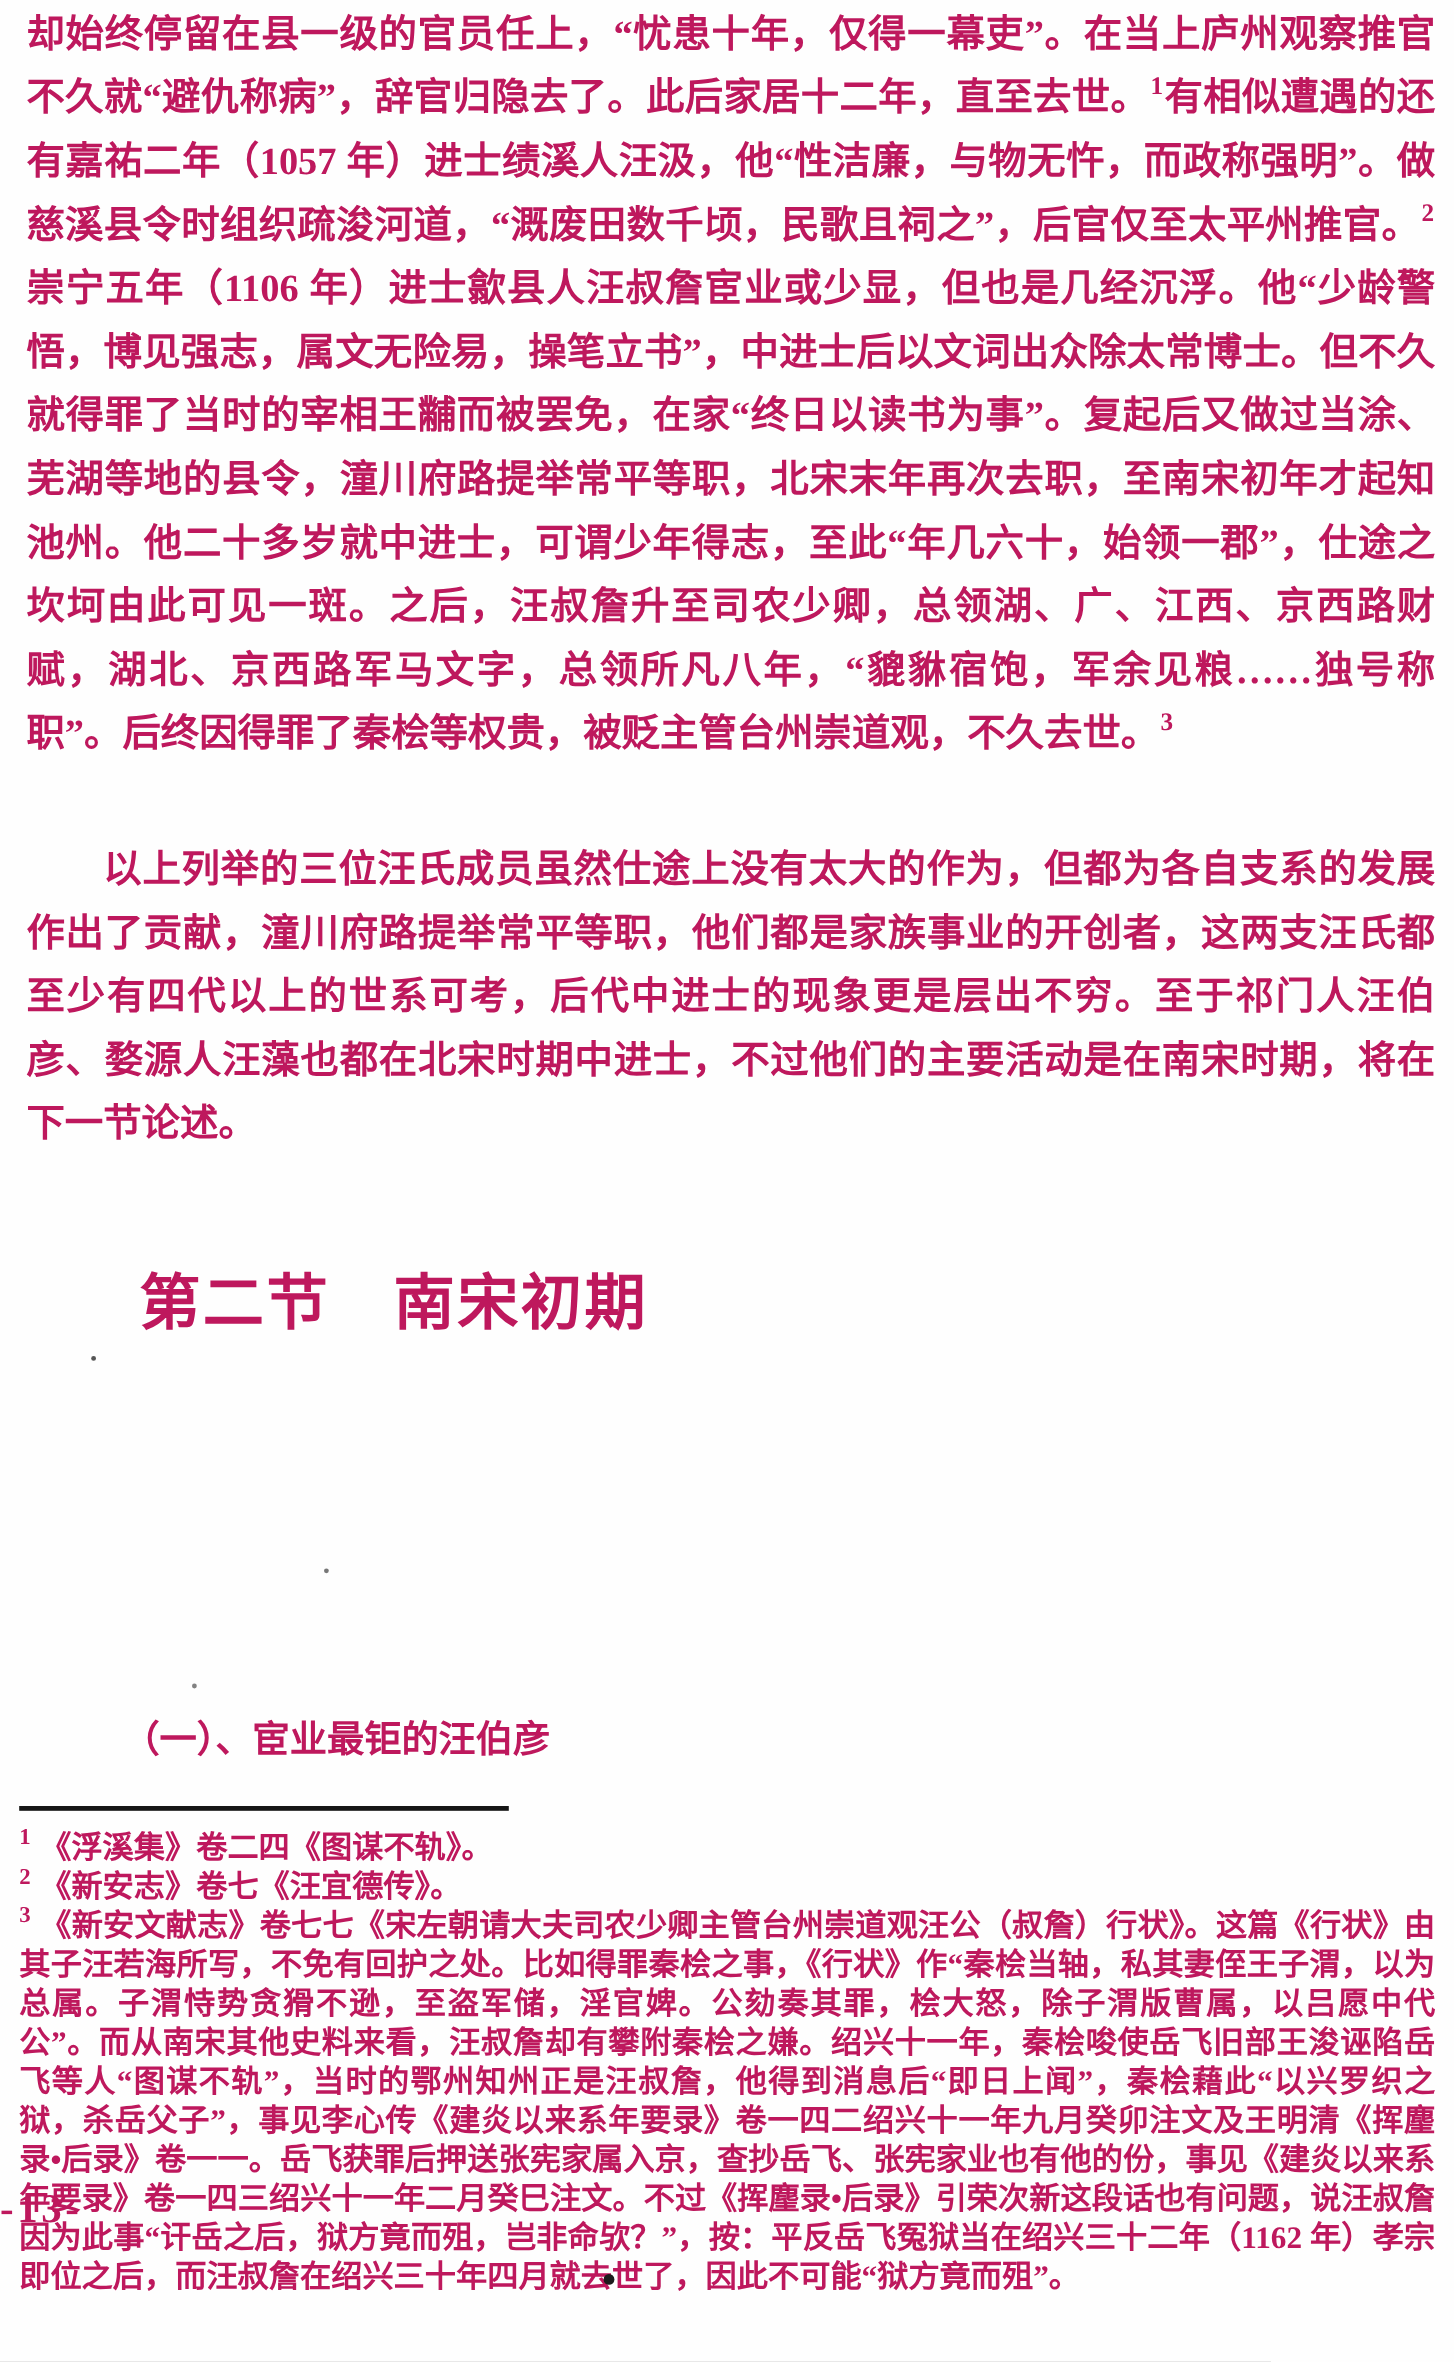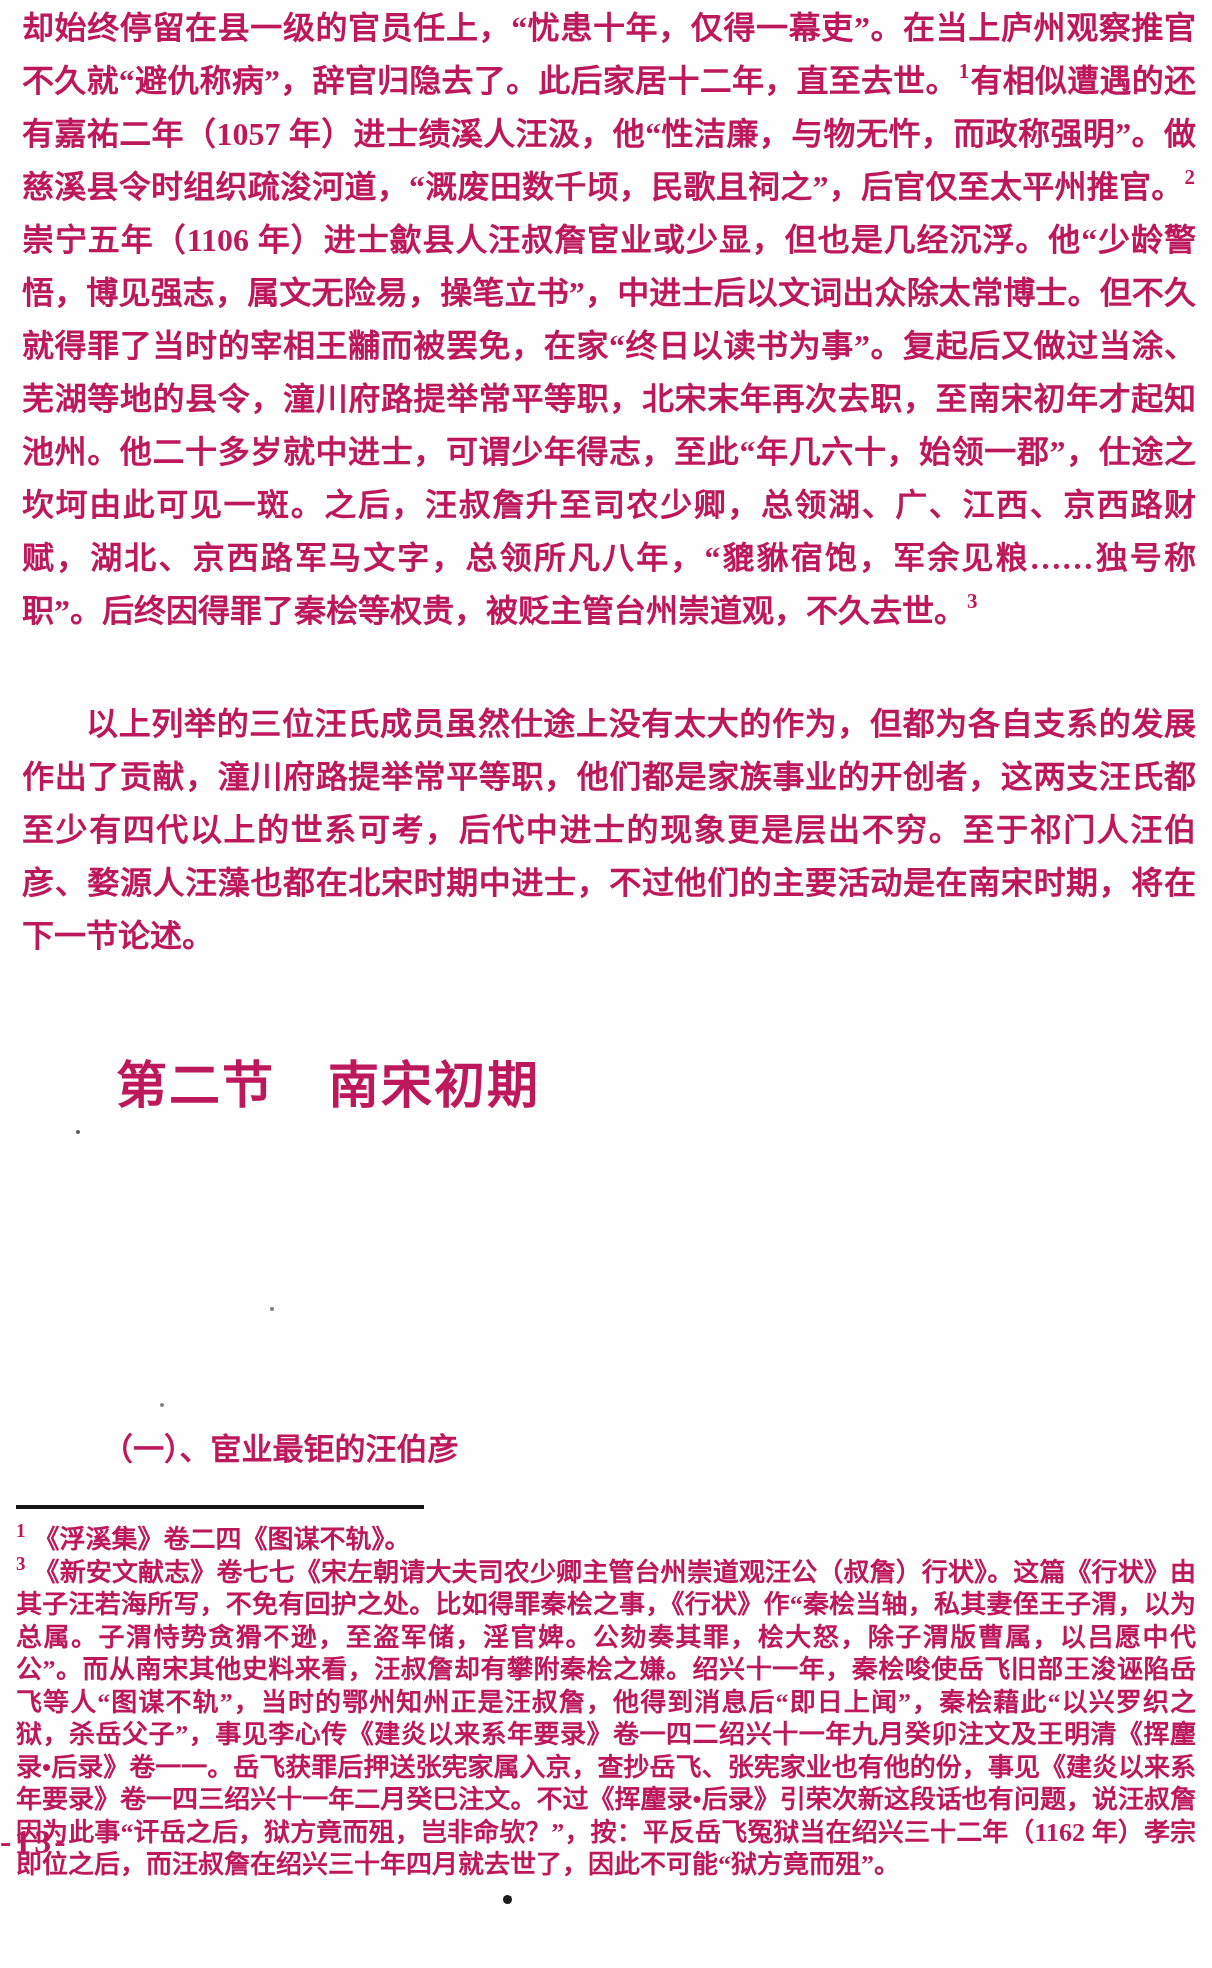--- a/index.html
+++ b/index.html
@@ -104,20 +104,21 @@
 
   <h2 class="section-heading">第二节　南宋初期</h2>
 
 
   <h3 class="subsection-heading">（一）、宦业最钜的汪伯彦</h3>
 
   <div class="fn-separator"></div>
 
   <div class="footnotes">
     <p class="footnote"><sup class="fnmark">1</sup><span>《浮溪集》卷二四《图谋不轨》。</span></p>
+    <p class="footnote"><sup class="fnmark">2</sup><span>《新安志》卷七《汪宜德传》。</span></p>
     <p class="footnote"><sup class="fnmark">3</sup><span>《新安文献志》卷七七《宋左朝请大夫司农少卿主管台州崇道观汪公（叔詹）行状》。这篇《行状》由其子汪若海所写，不免有回护之处。比如得罪秦桧之事，《行状》作“秦桧当轴，私其妻侄王子渭，以为总属。子渭恃势贪猾不逊，至盗军储，淫官婢。公劾奏其罪，桧大怒，除子渭版曹属，以吕愿中代公”。而从南宋其他史料来看，汪叔詹却有攀附秦桧之嫌。绍兴十一年，秦桧唆使岳飞旧部王浚诬陷岳飞等人“图谋不轨”，当时的鄂州知州正是汪叔詹，他得到消息后“即日上闻”，秦桧藉此“以兴罗织之狱，杀岳父子”，事见李心传《建炎以来系年要录》卷一四二绍兴十一年九月癸卯注文及王明清《挥麈录•后录》卷一一。岳飞获罪后押送张宪家属入京，查抄岳飞、张宪家业也有他的份，事见《建炎以来系年要录》卷一四三绍兴十一年二月癸巳注文。不过《挥麈录•后录》引荣次新这段话也有问题，说汪叔詹因为此事“讦岳之后，狱方竟而殂，岂非命欤？”，按：平反岳飞冤狱当在绍兴三十二年（1162 年）孝宗即位之后，而汪叔詹在绍兴三十年四月就去世了，因此不可能“狱方竟而殂”。</span></p>
   </div>
 
   <div class="page-number">-13-</div>
 
   <div class="speck s1"></div>
   <div class="speck s2"></div>
   <div class="speck s3"></div>
   <div class="speck s4"></div>
 

